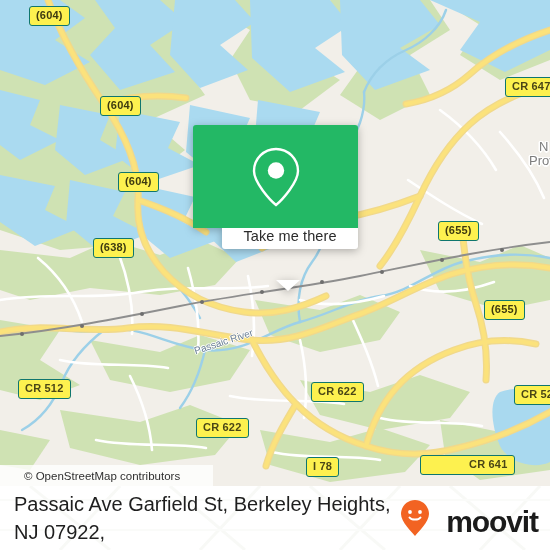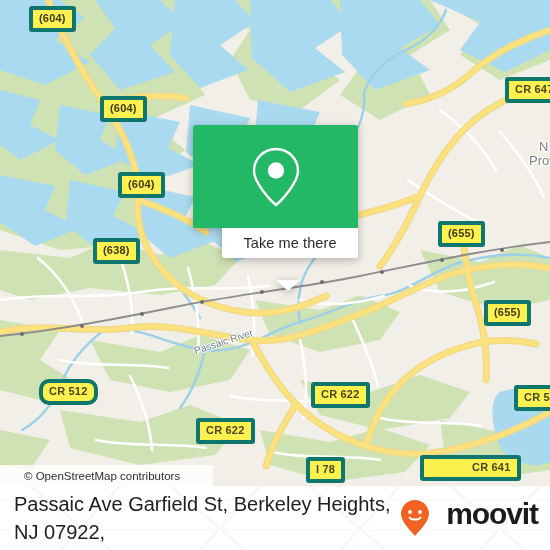--- a/index.html
+++ b/index.html
@@ -14,21 +14,21 @@
   .map{position:absolute;left:0;top:0;width:550px;height:486px;overflow:hidden;
        background:#f2efe9;}
 
   
   .map svg.layer{position:absolute;left:0;top:0;width:550px;height:486px;display:block;}
 
   
   .shield{
     position:absolute;
     background:#fdf14f;
-    border:4px solid #0f766e;
+    border:1px solid #0f766e;
     border-radius:3px;
     color:#3d3a10;
     font-size:11px;
     font-weight:bold;
     line-height:1;
     padding:3px 6px 4px 6px;
     white-space:nowrap;
     letter-spacing:.2px;
     box-sizing:border-box;
   }
@@ -57,22 +57,22 @@
   
   .popup{
     position:absolute;left:193px;top:125px;width:165px;
     filter:drop-shadow(0 2px 4px rgba(0,0,0,.28));
   }
   .popup-top{
     background:#23b865;height:103px;border-radius:3px 3px 0 0;
     display:flex;align-items:center;justify-content:center;
   }
   .popup-bottom{
-    background:#ffffff;height:30px;border-radius:0 0 3px 3px;
-    display:flex;align-items:center;justify-content:center;margin-left:29px;
+    background:#ffffff;height:21px;border-radius:0 0 3px 3px;
+    display:flex;align-items:flex-start;justify-content:center;margin-left:29px;
   }
   .popup-cta{
     color:#2b2b2b;font-size:14.5px;letter-spacing:.1px;
   }
   .popup-tail{
     position:absolute;left:83px;top:155px;width:0;height:0;
     border-left:12px solid transparent;border-right:12px solid transparent;
     border-top:11px solid #ffffff;
   }
 
@@ -92,21 +92,21 @@
     background:#ffffff;overflow:hidden;
   }
   .footer-watermark{position:absolute;left:0;top:-486px;width:550px;height:550px;opacity:.14;}
   .footer-inner{
     position:absolute;inset:0;display:flex;align-items:center;
     justify-content:space-between;padding:0 12px 0 14px;box-sizing:border-box;
   }
   .footer-address{
     font-size:20px;color:#1e1e1e;line-height:1.42;max-width:400px;
   }
-  .brand{display:flex;align-items:flex-start;gap:16px;flex:0 0 auto;}
+  .brand{display:flex;align-items:flex-end;gap:16px;flex:0 0 auto;}
   .brand-word{
     font-size:30px;color:#1b1b1b;letter-spacing:-1.1px;
     font-weight:bold;line-height:1;
   }
 </style>
 </head>
 <body>
 
 <div class="app">
 
@@ -248,21 +248,21 @@
       </g>
     </svg>
 
     <div class="shield" style="left:29px;top:6px;">(604)</div>
     <div class="shield" style="left:100px;top:96px;">(604)</div>
     <div class="shield" style="left:118px;top:172px;">(604)</div>
     <div class="shield" style="left:93px;top:238px;">(638)</div>
     <div class="shield cr" style="left:505px;top:77px;">CR 647</div>
     <div class="shield" style="left:438px;top:221px;">(655)</div>
     <div class="shield" style="left:484px;top:300px;">(655)</div>
-    <div class="shield cr" style="left:39px;top:379px;border-radius:10px;">CR 512</div>
+    <div class="shield cr" style="left:18px;top:379px;">CR 512</div>
     <div class="shield cr" style="left:311px;top:382px;">CR 622</div>
     <div class="shield cr" style="left:196px;top:418px;">CR 622</div>
     <div class="shield cr" style="left:514px;top:385px;">CR 527</div>
     <div class="shield cr" style="left:306px;top:457px;">I 78</div>
     <div class="shield cr" style="left:420px;top:455px;padding-left:48px;">CR 641</div>
 
     <div class="place-label" style="left:529px;top:140px;">
       <div>N</div>
       <div>Provi</div>
     </div>

